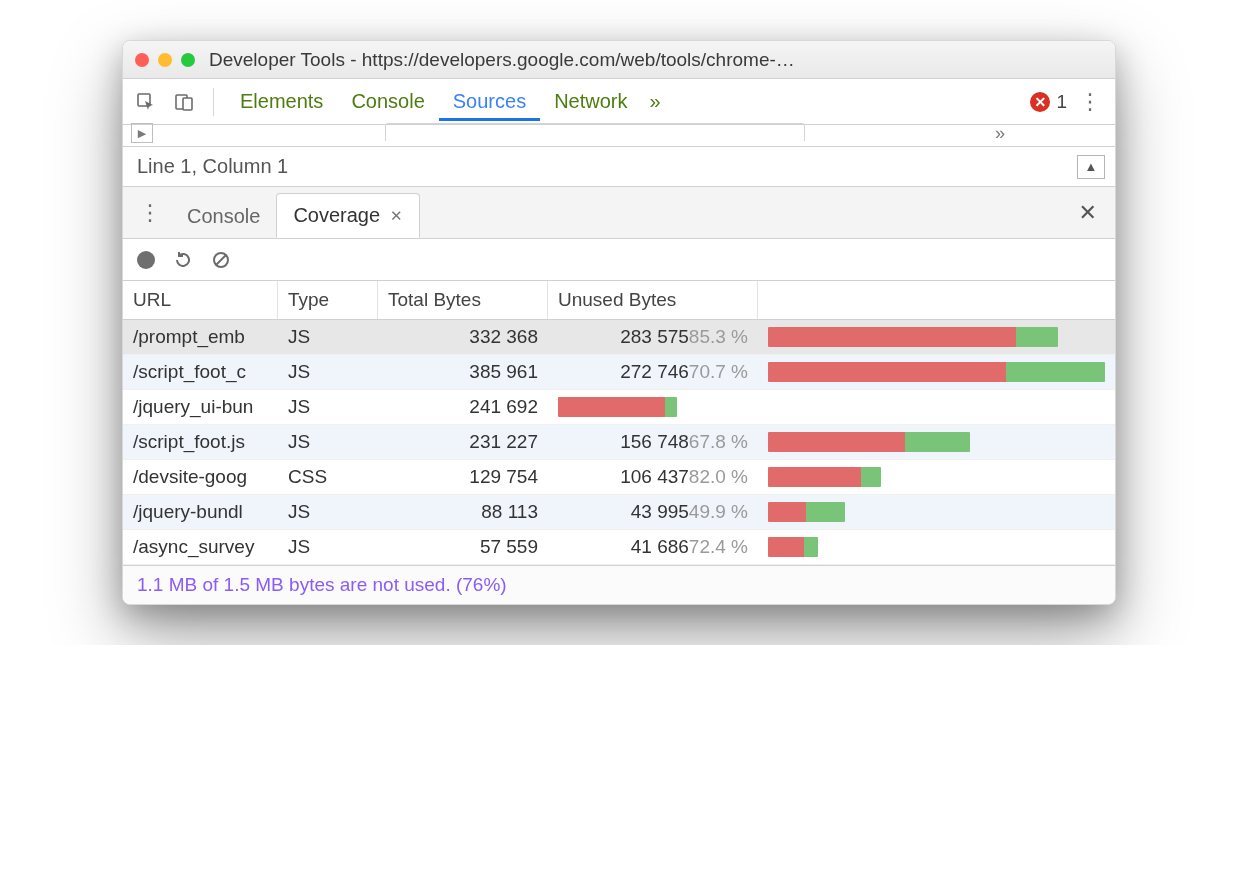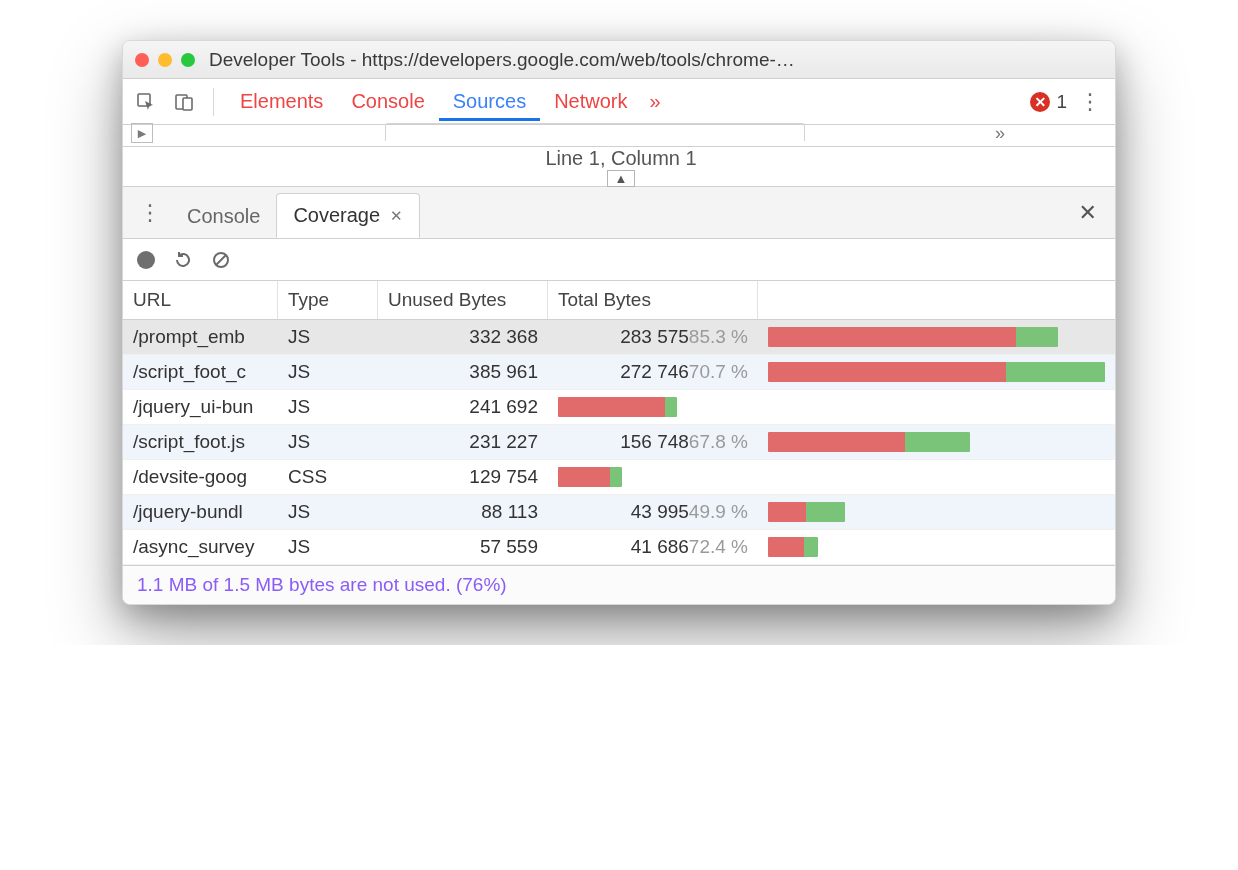--- a/index.html
+++ b/index.html
@@ -57,21 +57,21 @@
     background:#fff;
   }
   .iconbtn {
     width: 34px; height: 34px;
     display:flex; align-items:center; justify-content:center;
     color:#6b6b6b; cursor:pointer; border-radius:3px;
   }
   .vdiv { width:1px; height:28px; background:#d7d7d7; margin:0 8px; }
   .tab {
     font-size: 20px;
-    color:#ef4444;
+    color:#4d7c0f;
     padding: 8px 14px;
     cursor:pointer;
   }
   .tab.active { color:#3b82f6; border-bottom:3px solid #1a73e8; padding-bottom:5px; }
   .tabs-group { display:flex; align-items:center; }
   .spacer { flex:1; }
   .error-pill {
     display:flex; align-items:center; gap:6px;
     font-size:19px; color:#444;
   }
@@ -99,21 +99,21 @@
     color:#7a7a7a; font-size:11px;
   }
   .slither .more-chev {
     position:absolute; right:110px; top:-2px; color:#7a7a7a; font-size:18px;
   }
 
   
   .status-row {
     height:40px; display:flex; align-items:center; justify-content:space-between;
     padding:0 10px 0 14px; border-bottom:1px solid #d0d0d0; background:#fff;
-    font-size:20px; color:#555;flex-direction:column;
+    font-size:20px; color:#555;
   }
   .collapse-box {
     width:28px;height:24px;border:1px solid #b5b5b5;display:flex;align-items:center;justify-content:center;
     font-size:13px;color:#555;cursor:pointer;
   }
 
   
   .drawer-tabs {
     height:52px; display:flex; align-items:center; padding:0 6px; border-bottom:1px solid #d0d0d0;
     background:#f4f4f4;
@@ -252,22 +252,22 @@
         <circle cx="10" cy="10" r="7"></circle>
           <line x1="5" y1="15" x2="15" y2="5"></line>
       </svg>
     </div>
   </div>
 
   <div class="cov-table">
     <div class="thead">
       <div class="th">URL</div>
       <div class="th">Type</div>
+      <div class="th">Total Bytes</div>
       <div class="th">Unused Bytes</div>
-      <div class="th">Total Bytes</div>
       <div class="th"></div>
     </div>
     <div id="cov-rows">
         <div class="trow sel">
           <div class="td td-url">/prompt_emb</div>
           <div class="td">JS</div>
           <div class="td td-total">332 368</div>
           <div class="td td-unused">
             <span>283 575</span>
             <span class="pct">85.3 %</span>
@@ -317,20 +317,24 @@
             <div class="bar" style="width: 59.9094%;">
               <div class="red" style="width: 67.7897%; background: rgb(225, 107, 107);"></div>
               <div class="green" style="width: 32.2103%; background: rgb(122, 196, 122);"></div>
             </div>
           </div>
         </div>
         <div class="trow">
           <div class="td td-url">/devsite-goog</div>
           <div class="td">CSS</div>
           <div class="td td-total">129 754</div>
+          <div class="td td-unused">
+            <span>106 437</span>
+            <span class="pct">82.0 %</span>
+          </div>
           <div class="td td-bar">
             <div class="bar" style="width: 33.6184%;">
               <div class="red" style="width: 82.0298%; background: rgb(225, 107, 107);"></div>
               <div class="green" style="width: 17.9702%; background: rgb(122, 196, 122);"></div>
             </div>
           </div>
         </div>
         <div class="trow alt">
           <div class="td td-url">/jquery-bundl</div>
           <div class="td">JS</div>

